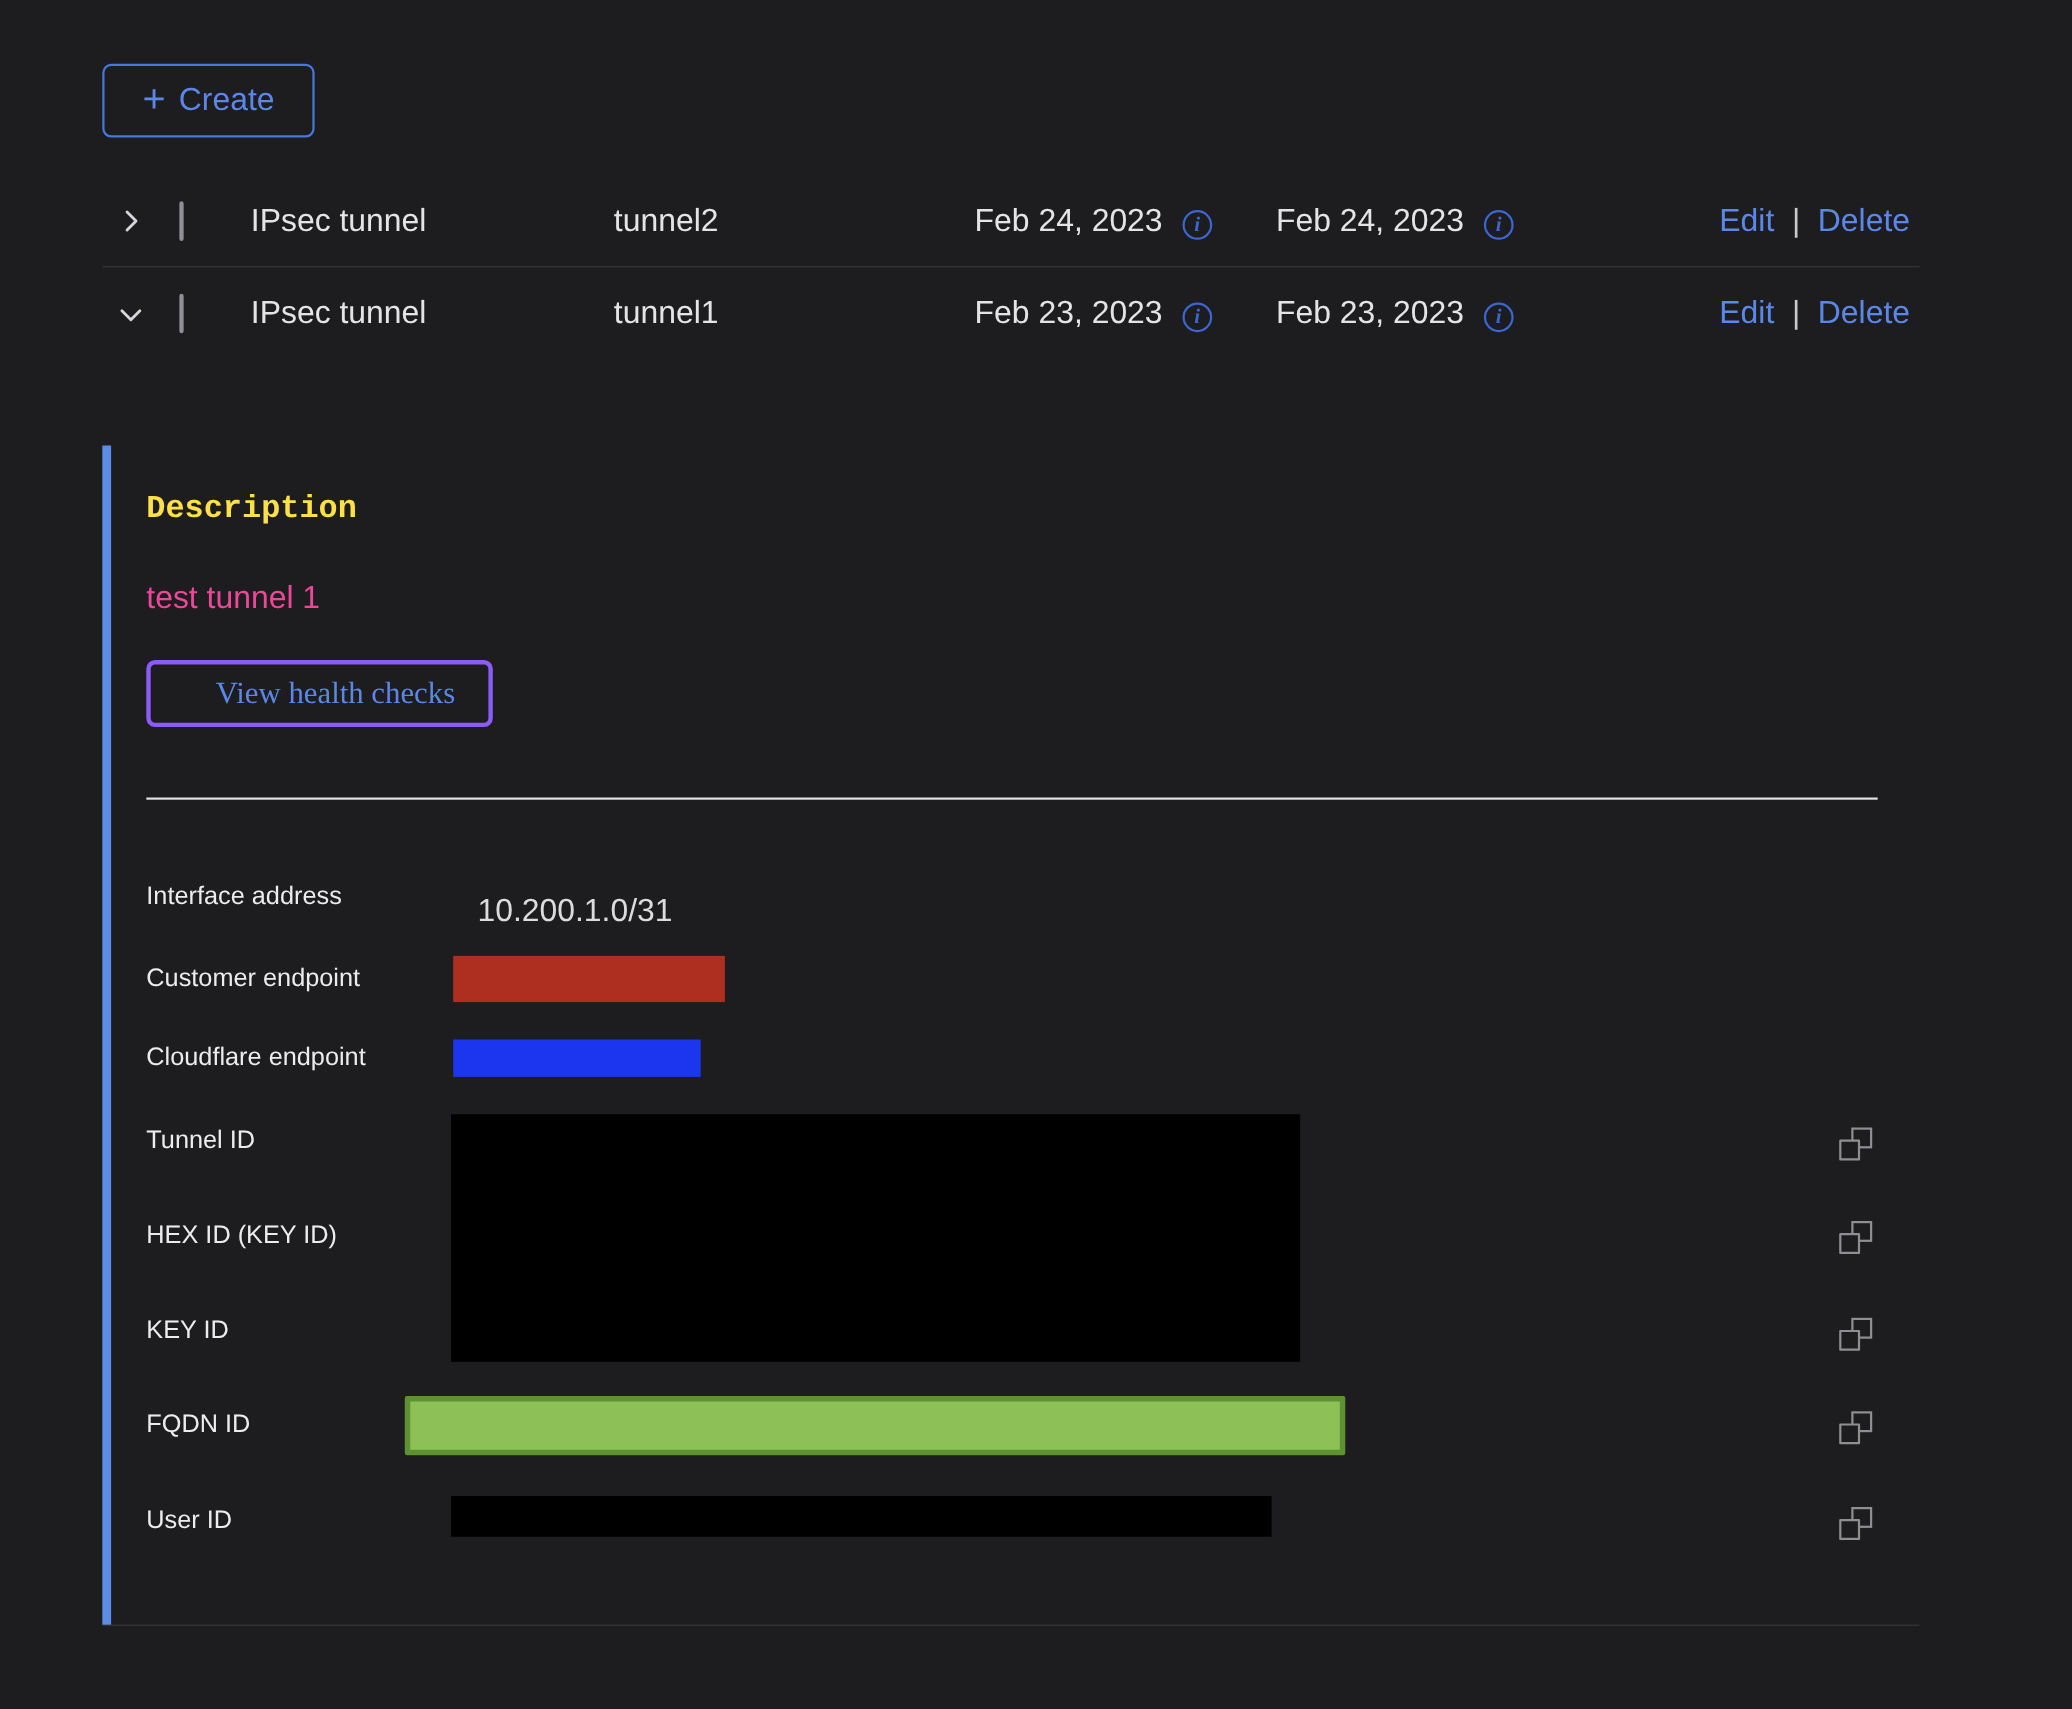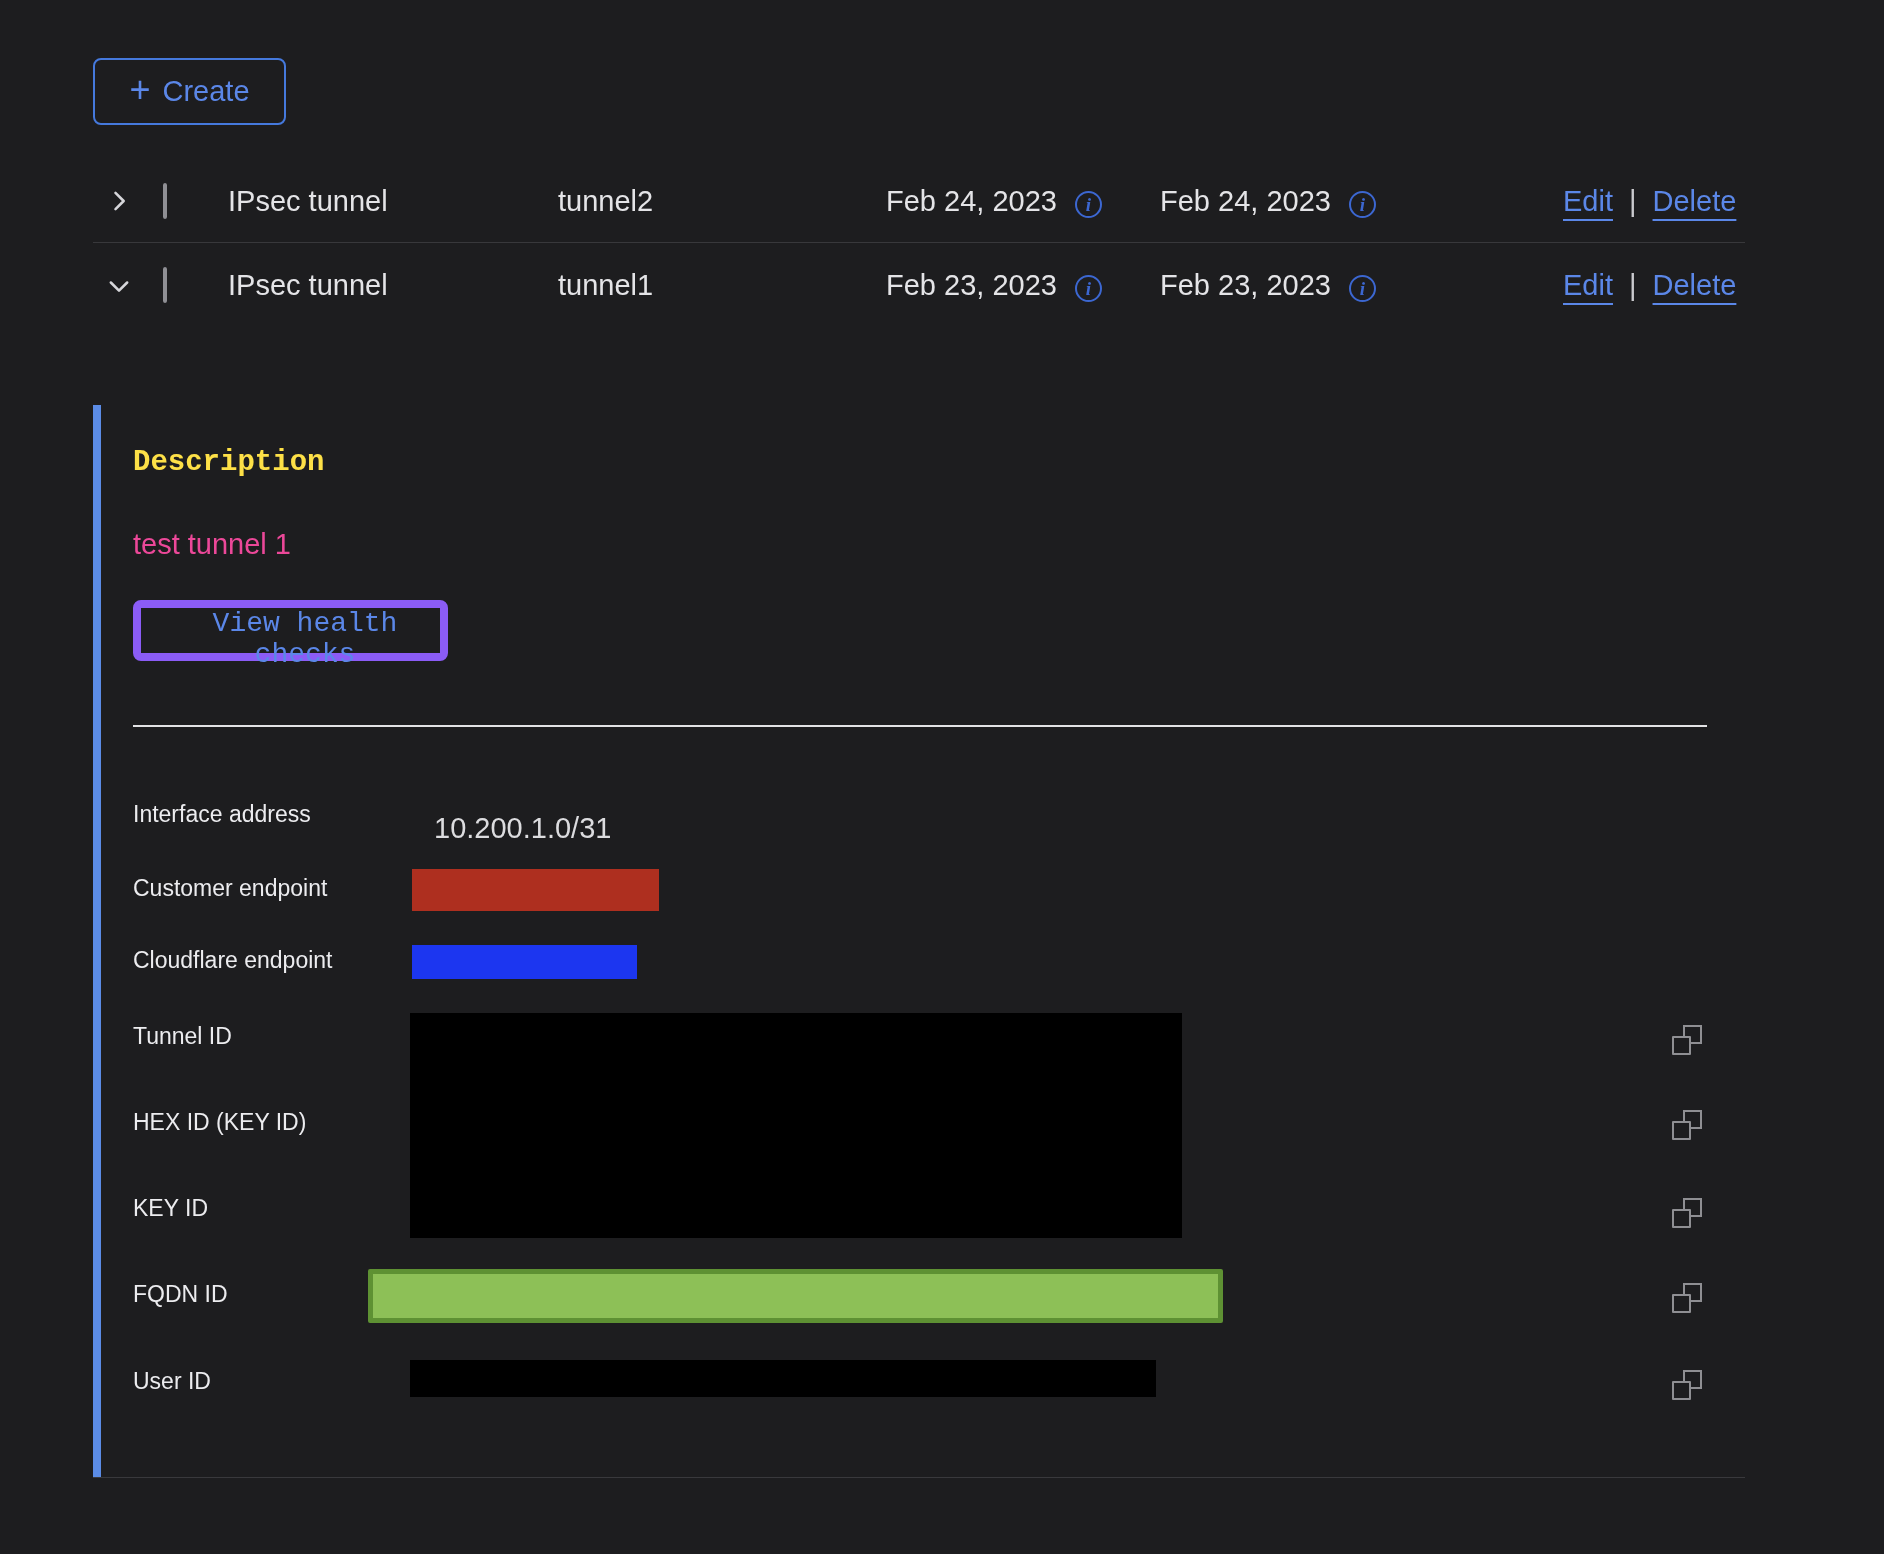--- a/index.html
+++ b/index.html
@@ -45,39 +45,39 @@
     width:27px; height:27px; background:#030305; border:2px solid #8f8f94;
     border-radius:7px; cursor:pointer;
   }
   .info-icon {
     width:27px; height:27px; border:2px solid #3c67d1; border-radius:50%;
     color:#3c67d1; font-size:19px; line-height:23px; text-align:center;
     font-family:"Liberation Serif",serif; font-style:italic; font-weight:700;
     display:inline-block; cursor:pointer; flex:0 0 auto;
   }
   .link {
-    color:#5b87e8; font-size:29px; text-decoration:underline;
+    color:#5b87e8; font-size:29px; 
     text-underline-offset:8px; text-decoration-thickness:2px; cursor:pointer;
   }
   .pipe { color:#cacace; font-size:29px; }
 
   
   .expanded-panel {
     position:absolute; left:93px; top:410px; width:1652px; height:1068px;
     border-bottom:1px solid #39393c;
   }
   .accent-bar { position:absolute; left:0; top:-5px; bottom:0; width:8px; background:#5b8ce6; }
 
   .desc-label { position:absolute; left:40px; top:36px; font-size:29px; font-weight:700; color:#fde047;font-family:Liberation Mono, monospace; }
   .desc-value { position:absolute; left:40px; top:118px; font-size:29px; color:#ec4899; }
 
   .health-btn {
     position:absolute; left:40px; top:190px; width:315px; height:61px;
-    background:transparent; border:8px solid #8b5cf6; border-radius:8px;
-    color:#5b87e8; font-size:28px; font-family:Liberation Mono, monospace; cursor:pointer;padding-left:29px;
+    background:transparent; border:4px solid #8b5cf6; border-radius:8px;
+    color:#5b87e8; font-size:28px; font-family:Liberation Serif, serif; cursor:pointer;padding-left:29px;
   }
   .panel-divider { position:absolute; left:40px; top:315px; width:1574px; height:2px; background:#e2e2e4; }
 
   .detail-label { position:absolute; left:40px; font-size:23px; color:#ececef; white-space:nowrap; }
   .detail-value { position:absolute; font-size:29px; color:#dcdcdf; white-space:nowrap; }
 
   .redact { position:absolute; }
   .redact.red   { left:319px; top:459px; width:247px; height:42px; background:#ae2f1f; }
   .redact.blue  { left:319px; top:535px; width:225px; height:34px; background:#1c36f0; }
   .redact.black-lg { left:317px; top:603px; width:772px; height:225px; background:#000; }

